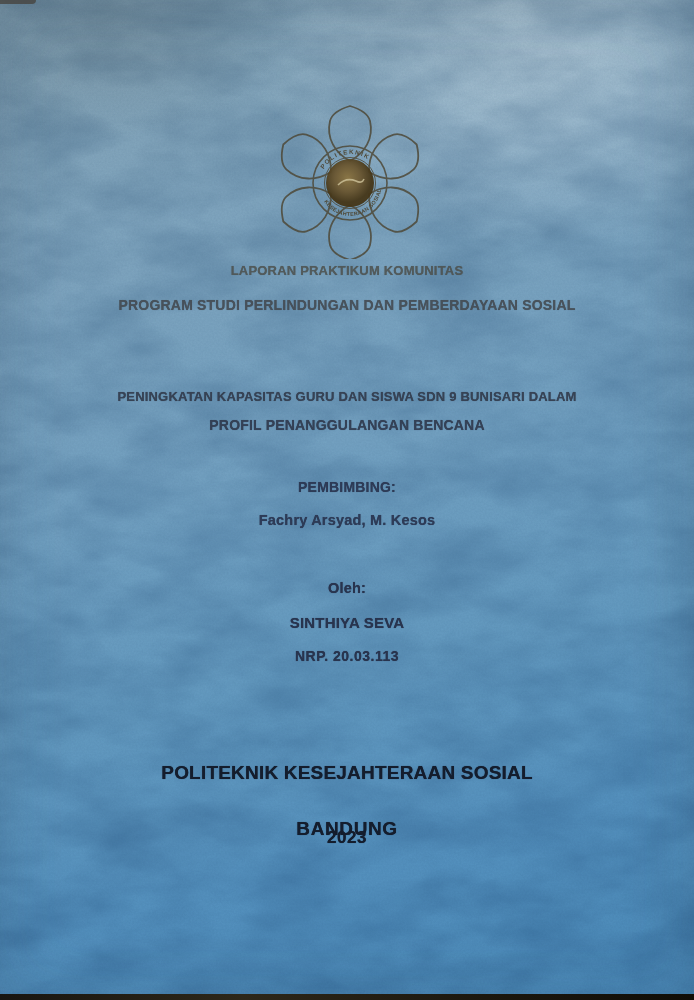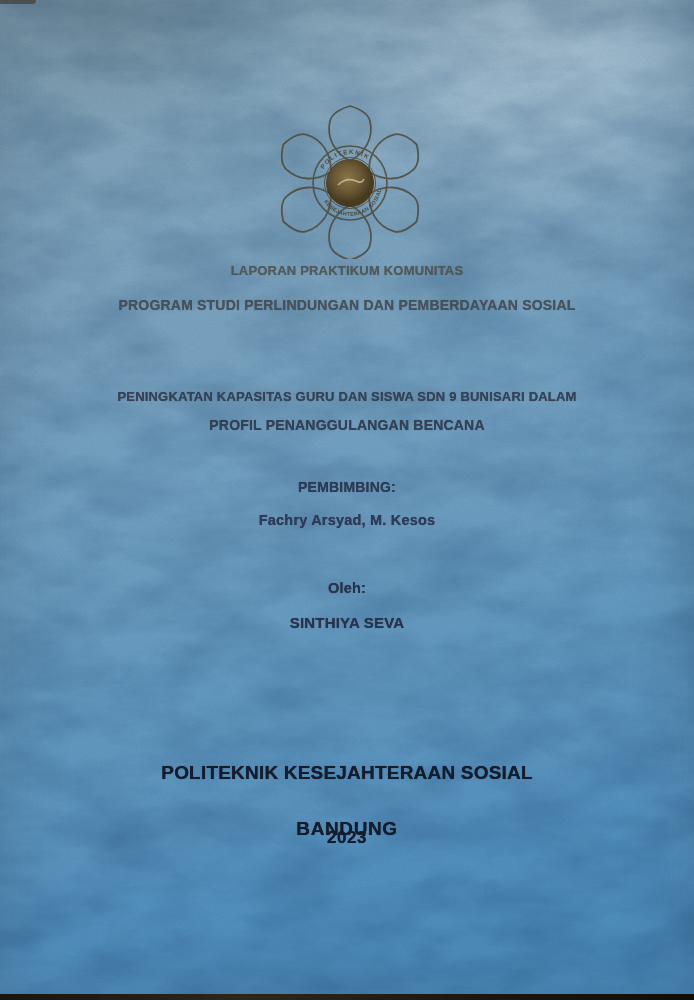--- a/index.html
+++ b/index.html
@@ -98,19 +98,20 @@
 
   <div class="line t-title">
     <div>PENINGKATAN KAPASITAS GURU DAN SISWA SDN 9 BUNISARI DALAM</div>
   </div>
 
   <div class="line t-pemb">PEMBIMBING:</div>
   <div class="line t-profil">PROFIL PENANGGULANGAN BENCANA</div>
   <div class="line t-fachry">Fachry Arsyad, M. Kesos</div>
   <div class="line t-oleh">Oleh:</div>
   <div class="line t-sinthiya">SINTHIYA SEVA</div>
+  <div class="line t-nrp">NRP. 20.03.113</div>
   <div class="line t-politeknik">POLITEKNIK KESEJAHTERAAN SOSIAL</div>
   <div class="line t-bandung">BANDUNG</div>
   <div class="line t-year">2023</div>
 
   <div class="corner-sliver"></div>
   <div class="bottom-edge"></div>
 </div>
 
 </body></html>

